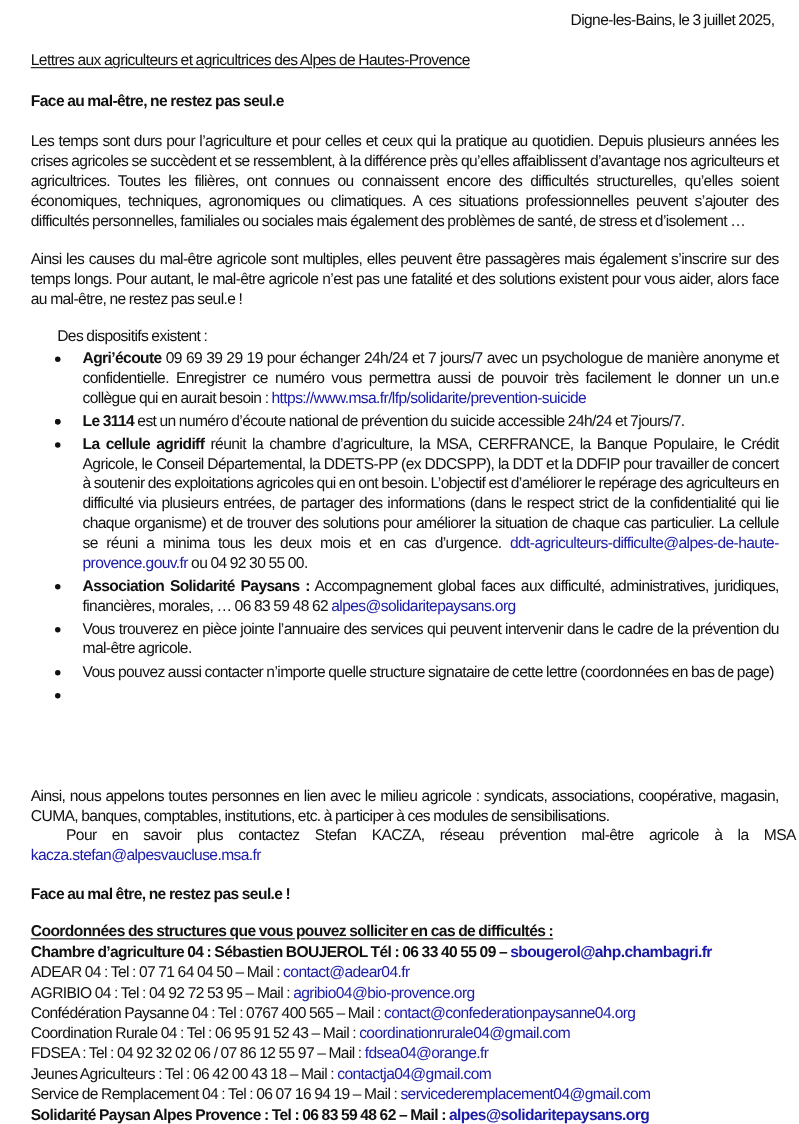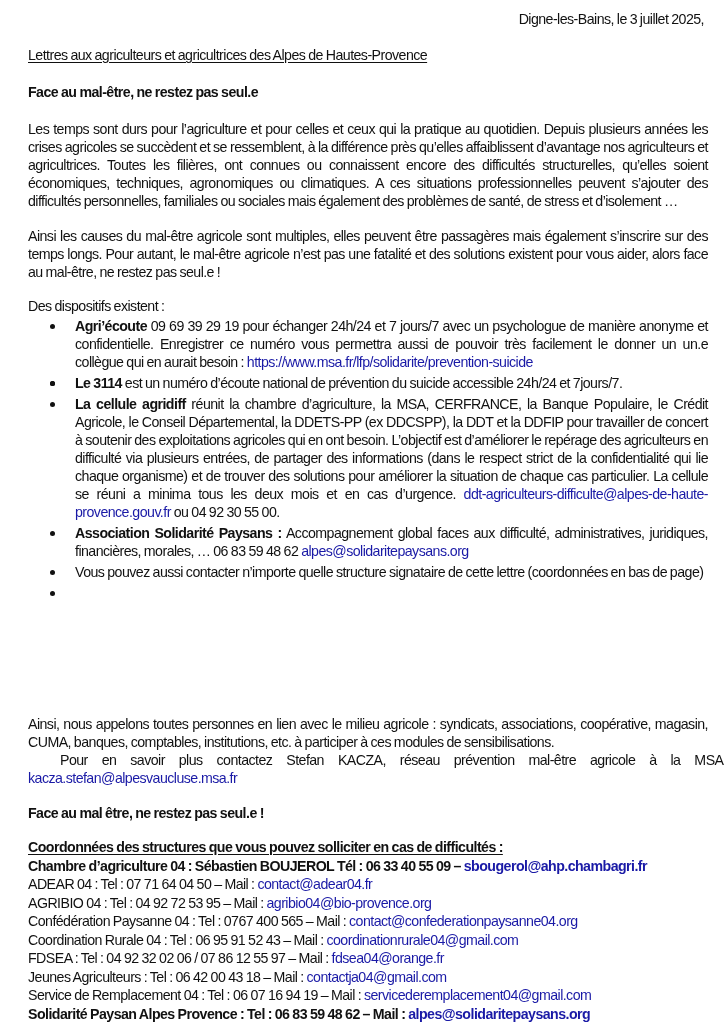--- a/index.html
+++ b/index.html
@@ -37,41 +37,45 @@
   <div class="date">Digne-les-Bains, le 3 juillet 2025,</div>
 
   <div class="abs u" style="top:46px;">Lettres aux agriculteurs et agricultrices des Alpes de Hautes-Provence</div>
 
   <div class="abs b" style="top:83px;">Face au mal-être, ne restez pas seul.e</div>
 
   <div class="abs just" style="top:120px; width:680px;">Les temps sont durs pour l’agriculture et pour celles et ceux qui la pratique au quotidien. Depuis plusieurs années les crises agricoles se succèdent et se ressemblent, à la différence près qu’elles affaiblissent d’avantage nos agriculteurs et agricultrices. Toutes les filières, ont connues ou connaissent encore des difficultés structurelles, qu’elles soient économiques, techniques, agronomiques ou climatiques. A ces situations professionnelles peuvent s’ajouter des difficultés personnelles, familiales ou sociales mais également des problèmes de santé, de stress et d’isolement …</div>
 
   <div class="abs just" style="top:227px; width:680px;">Ainsi les causes du mal-être agricole sont multiples, elles peuvent être passagères mais également s’inscrire sur des temps longs. Pour autant, le mal-être agricole n’est pas une fatalité et des solutions existent pour vous aider, alors face au mal-être, ne restez pas seul.e  !</div>
 
-  <div class="abs" style="top:297px;">Des dispositifs existent  :</div>
+  <div class="abs" style="top:297px;margin-left:24px;">Des dispositifs existent  :</div>
 
   <ul class="bullets" style="top:317px;">
     <li class="just">
       <span class="dot"></span>
       <span class="b">Agri’écoute</span><span> 09 69 39 29 19 pour échanger 24h/24 et 7 jours/7 avec un psychologue de manière anonyme et confidentielle. Enregistrer ce numéro vous permettra aussi de pouvoir très facilement le donner un un.e collègue qui en aurait besoin : </span><a>https://www.msa.fr/lfp/solidarite/prevention-suicide</a>
     </li>
     <li class="just">
       <span class="dot"></span>
     </li>
     <li class="just">
       <span class="dot"></span>
       <span class="b">Le 3114</span><span> est un numéro d’écoute national de prévention du suicide accessible 24h/24 et 7jours/7.</span>
     </li>
     <li class="just">
       <span class="dot"></span>
       <span class="b">La cellule agridiff</span><span> réunit la chambre d’agriculture, la MSA, CERFRANCE, la Banque Populaire, le Crédit Agricole, le Conseil Départemental, la DDETS-PP (ex DDCSPP), la DDT et la DDFIP pour travailler de concert à soutenir des exploitations agricoles qui en ont besoin. L’objectif est d’améliorer le repérage des agriculteurs en difficulté via plusieurs entrées, de partager des informations (dans le respect strict de la confidentialité qui lie chaque organisme) et de trouver des solutions pour améliorer la situation de chaque cas particulier. La cellule se réuni a minima tous les deux mois et en cas d’urgence. </span><a>ddt-agriculteurs-difficulte@alpes-de-haute-provence.gouv.fr</a><span> ou 04 92 30 55 00.</span>
     </li>
     <li class="just">
       <span class="dot"></span>
       <span class="b">Association Solidarité Paysans :</span><span> Accompagnement global faces aux difficulté, administratives, juridiques, financières, morales, … 06 83 59 48 62 </span><a>alpes@solidaritepaysans.org</a>
+    </li>
+    <li class="just">
+      <span class="dot"></span>
+      <span>Vous trouverez en pièce jointe l’annuaire des services qui peuvent intervenir dans le cadre de la prévention du mal-être agricole.</span>
     </li>
     <li class="just">
       <span class="dot"></span>
       <span>Vous pouvez aussi contacter n’importe quelle structure signataire de cette lettre (coordonnées en bas de page)</span>
     </li>
     <li class="just">
       <span class="dot"></span>
     </li>
   </ul>
 

